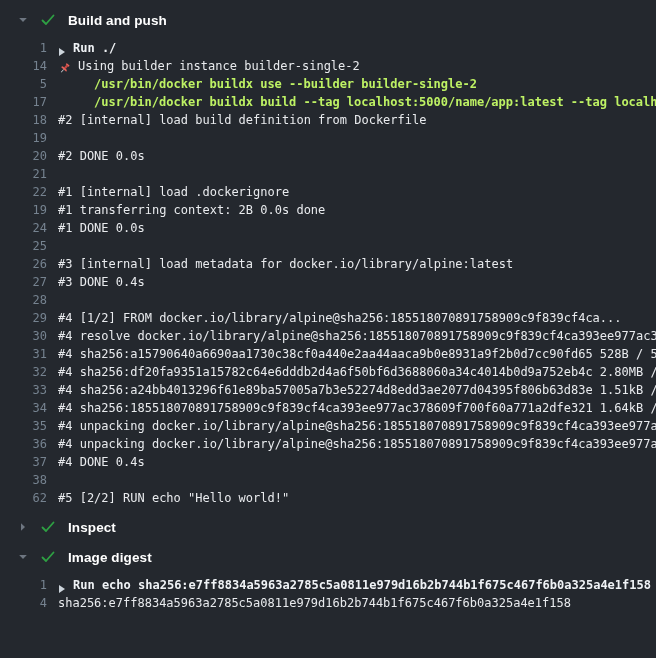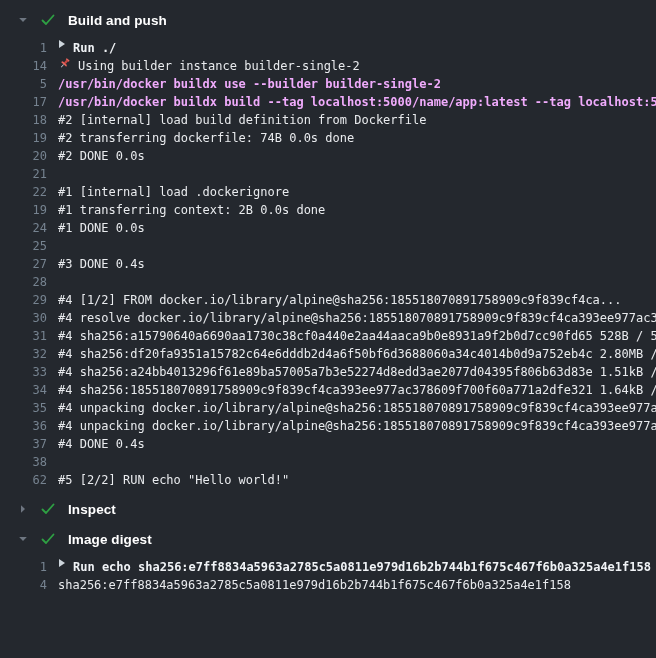--- a/index.html
+++ b/index.html
@@ -23,23 +23,23 @@
     font-family:"Liberation Sans","DejaVu Sans",sans-serif;
     font-size:13.5px;font-weight:600;color:#ffffff;
     letter-spacing:.1px;
   }
   .lines{margin-top:9px;margin-bottom:2px;}
   .row{height:18px;line-height:18px;display:flex;white-space:pre;overflow:hidden;}
   .num{
     flex:0 0 47px;width:47px;text-align:right;color:#768390;
     user-select:none;
   }
-  .content{margin-left:11px;display:flex;align-items:flex-start;white-space:pre;flex:0 0 auto;}
+  .content{margin-left:11px;display:flex;align-items:flex-end;white-space:pre;flex:0 0 auto;}
   .content .txt{white-space:pre;}
-  .cmd .txt{color:#f0abfc;font-weight:700;}
+  .cmd .txt{color:#bef264;font-weight:700;margin-left:36px;}
   .runline .txt{font-weight:600;color:#f0f3f6;}
   .expander{display:inline-flex;margin-right:7px;align-items:center;}
   .inline-icon{display:inline-flex;margin-right:7px;width:13px;height:13px;align-items:center;}
 </style>
 </head>
 <body>
 
 <main class="log-viewer">
     <div class="section-header">
       <span class="chev">
@@ -62,27 +62,28 @@
               <g transform="rotate(42 8 8)">
                 <rect x="5.6" y="1.2" width="4.8" height="2" rx="0.6" fill="#e8635b"></rect>
                 <rect x="6.6" y="3" width="2.8" height="4.4" fill="#c64540"></rect>
                 <path d="M4.6 7.4 h6.8 l1 2.2 H3.6 Z" fill="#e8635b"></path>
                 <rect x="7.5" y="9.6" width="1" height="4.6" fill="#c9cdd2"></rect>
               </g>
             </svg></span><span class="txt">Using builder instance builder-single-2</span></span></div>
       <div class="row cmd"><span class="num">5</span><span class="content"><span class="txt">/usr/bin/docker buildx use --builder builder-single-2</span></span></div>
       <div class="row cmd"><span class="num">17</span><span class="content"><span class="txt">/usr/bin/docker buildx build --tag localhost:5000/name/app:latest --tag localhost:50</span></span></div>
       <div class="row"><span class="num">18</span><span class="content"><span class="txt">#2 [internal] load build definition from Dockerfile</span></span></div>
-      <div class="row"><span class="num">19</span><span class="content"><span class="txt">#2 transferring dockerfile: 74B 0.0s done</span></span></div>
+      <div class="row"><span class="num">19</span></div>
       <div class="row"><span class="num">20</span><span class="content"><span class="txt">#2 DONE 0.0s</span></span></div>
       <div class="row"><span class="num">21</span><span class="content"><span class="txt"></span></span></div>
       <div class="row"><span class="num">22</span><span class="content"><span class="txt">#1 [internal] load .dockerignore</span></span></div>
       <div class="row"><span class="num">19</span><span class="content"><span class="txt">#1 transferring context: 2B 0.0s done</span></span></div>
       <div class="row"><span class="num">24</span><span class="content"><span class="txt">#1 DONE 0.0s</span></span></div>
       <div class="row"><span class="num">25</span><span class="content"><span class="txt"></span></span></div>
+      <div class="row"><span class="num">26</span><span class="content"><span class="txt">#3 [internal] load metadata for docker.io/library/alpine:latest</span></span></div>
       <div class="row"><span class="num">27</span><span class="content"><span class="txt">#3 DONE 0.4s</span></span></div>
       <div class="row"><span class="num">28</span><span class="content"><span class="txt"></span></span></div>
       <div class="row"><span class="num">29</span><span class="content"><span class="txt">#4 [1/2] FROM docker.io/library/alpine@sha256:185518070891758909c9f839cf4ca...</span></span></div>
       <div class="row"><span class="num">30</span><span class="content"><span class="txt">#4 resolve docker.io/library/alpine@sha256:185518070891758909c9f839cf4ca393ee977ac3</span></span></div>
       <div class="row"><span class="num">31</span><span class="content"><span class="txt">#4 sha256:a15790640a6690aa1730c38cf0a440e2aa44aaca9b0e8931a9f2b0d7cc90fd65 528B / 5</span></span></div>
       <div class="row"><span class="num">32</span><span class="content"><span class="txt">#4 sha256:df20fa9351a15782c64e6dddb2d4a6f50bf6d3688060a34c4014b0d9a752eb4c 2.80MB /</span></span></div>
       <div class="row"><span class="num">33</span><span class="content"><span class="txt">#4 sha256:a24bb4013296f61e89ba57005a7b3e52274d8edd3ae2077d04395f806b63d83e 1.51kB /</span></span></div>
       <div class="row"><span class="num">34</span><span class="content"><span class="txt">#4 sha256:185518070891758909c9f839cf4ca393ee977ac378609f700f60a771a2dfe321 1.64kB /</span></span></div>
       <div class="row"><span class="num">35</span><span class="content"><span class="txt">#4 unpacking docker.io/library/alpine@sha256:185518070891758909c9f839cf4ca393ee977a</span></span></div>
       <div class="row"><span class="num">36</span><span class="content"><span class="txt">#4 unpacking docker.io/library/alpine@sha256:185518070891758909c9f839cf4ca393ee977a</span></span></div>

